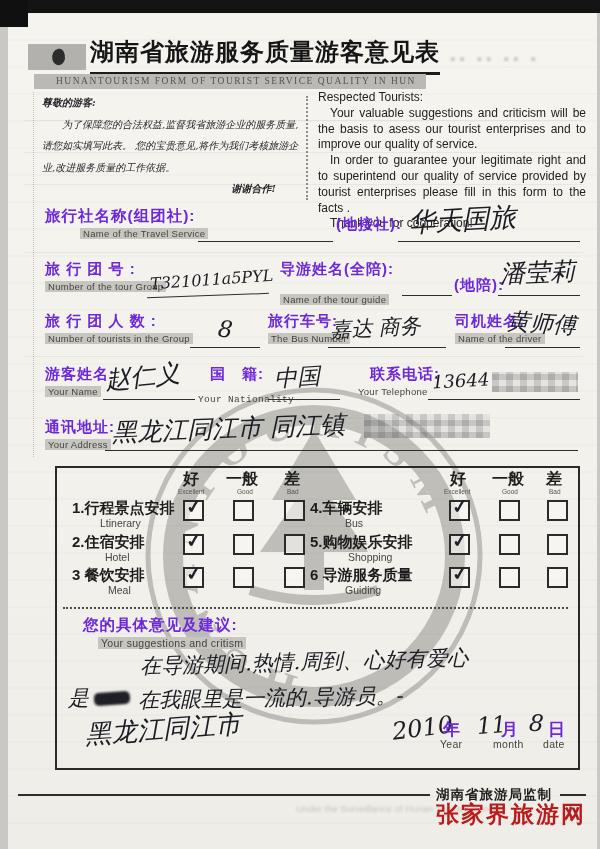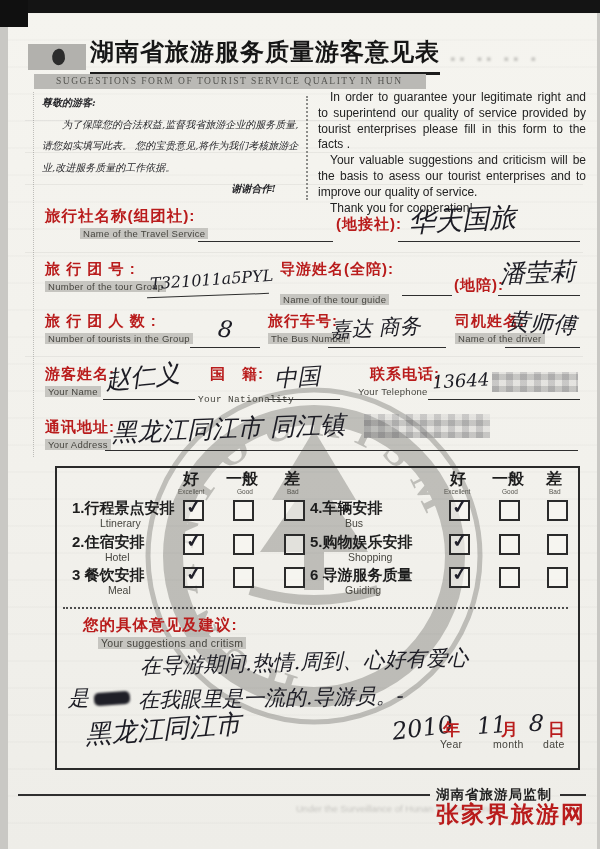--- a/index.html
+++ b/index.html
@@ -2,21 +2,21 @@
 <html><head>
 <meta charset="utf-8">
 <style>
   html,body{margin:0;padding:0;background:#b9b8b4;font-family:"Liberation Sans","DejaVu Sans",sans-serif;}
   .stage{position:relative;width:600px;height:849px;margin:0 auto;background:#c9c8c4;overflow:hidden;}
   .scan-topbar{position:absolute;left:0;top:0;width:600px;height:13px;background:#141414;}
   .scan-corner{position:absolute;left:0;top:0;width:28px;height:27px;background:#101010;}
   .paper{position:absolute;left:8px;top:12px;right:3px;bottom:0;background:linear-gradient(180deg,#f5f4ef 0%,#f2f1ec 55%,#eeede8 100%);}
   .paper:after{content:"";position:absolute;inset:0;background:repeating-linear-gradient(180deg,rgba(0,0,0,0.015) 0 2px,rgba(0,0,0,0) 2px 27px);pointer-events:none;}
   .abs{position:absolute;}
-  .zh-label{font-weight:bold;color:#b91c1c;font-size:15px;letter-spacing:1px;white-space:nowrap;}
+  .zh-label{font-weight:bold;color:#6d28d9;font-size:15px;letter-spacing:1px;white-space:nowrap;}
   .en-label{font-size:9.5px;color:#46453f;white-space:nowrap;letter-spacing:0.3px;}
   .gray-en{background:#c6c5c0;padding:0 3px;display:inline-block;}
   .rule{border-bottom:1.6px solid #2e2e2e;height:0;}
   .hw{font-family:"DejaVu Serif","Liberation Serif",serif;font-style:italic;color:#1c1c24;white-space:nowrap;}
   .faintline{height:1px;background:rgba(0,0,0,0.05);}
   .mosaic{background-image:repeating-linear-gradient(0deg,rgba(95,95,98,0.28) 0 6px,rgba(175,175,178,0.14) 6px 12px),repeating-linear-gradient(90deg,rgba(120,120,124,0.30) 0 7px,rgba(205,205,206,0.12) 7px 14px);filter:blur(0.4px);}
   .box{border:2px solid #2a2a2a;}
   .cb{position:absolute;width:17px;height:17px;border:2px solid #2b2b2b;background:rgba(250,249,244,0.6);}
   .cb .mark{position:absolute;left:1px;top:-7px;font-size:19px;font-weight:bold;color:#20202a;transform:rotate(-6deg);font-family:"DejaVu Serif",serif;}
   .scale-zh{font-weight:bold;font-size:16px;color:#1d1d1d;}
@@ -57,34 +57,35 @@
     <text font-family="Liberation Serif,serif" font-size="42" font-weight="bold" fill="#7e7e7b" letter-spacing="14">
       <textPath href="#ringpath" startOffset="2%">HUNANTOURISM</textPath>
     </text>
   </svg>
 
   <div class="abs" style="left:28px;top:44px;width:58px;height:26px;background:#b2b1ad;">
     <div class="abs" style="left:24px;top:5px;width:13px;height:16px;background:#2c2c2c;border-radius:60% 40% 55% 45%;transform:rotate(-12deg);"></div>
   </div>
   <div class="abs" style="left:90px;top:36px;font-size:24px;font-weight:bold;color:#161616;letter-spacing:1px;border-bottom:3px solid #1c1c1c;padding-bottom:4px;white-space:nowrap;">湖南省旅游服务质量游客意见表</div>
   <div class="abs" style="left:34px;top:74px;width:392px;height:15px;background:#bab9b5;">
-    <span style="display:block;padding-left:22px;font-family:'Liberation Serif',serif;font-size:9.5px;letter-spacing:1.5px;color:#545450;line-height:15px;white-space:nowrap;">SUGGESTIONS FORM OF TOURIST SERVICE QUALITY IN HUN</span>
+    <span style="display:block;padding-left:22px;font-family:'Liberation Serif',serif;font-size:9.5px;letter-spacing:1.5px;color:#545450;line-height:15px;white-space:nowrap;">HUNANTOURISM FORM OF TOURIST SERVICE QUALITY IN HUN</span>
   </div>
   <div class="abs bleed" style="left:450px;top:50px;font-size:15px;font-weight:bold;letter-spacing:4px;">▪▪ ▪▪ ▪▪ ▪</div>
 
   <div class="abs" style="left:42px;top:92px;width:262px;font-family:'DejaVu Serif',serif;font-style:italic;font-size:10px;line-height:21.5px;color:#26262a;">
     <div style="font-weight:bold;">尊敬的游客:</div>
     <div style="text-indent:2em;">为了保障您的合法权益,监督我省旅游企业的服务质量,请您如实填写此表。 您的宝贵意见,将作为我们考核旅游企业,改进服务质量的工作依据。</div>
     <div style="text-align:right;padding-right:28px;font-weight:bold;">谢谢合作!</div>
   </div>
   <div class="abs" style="left:306px;top:96px;height:104px;border-left:2px dotted #8d8d8a;"></div>
 
   <div class="abs" style="left:318px;top:90px;width:268px;font-size:12px;line-height:15.8px;color:#222;">
+    <div>Respected Tourists:</div>
+    <div style="text-indent:1em;text-align:justify;">Your valuable suggestions and criticism will be the basis to asess our tourist enterprises and to improve our quality of service.</div>
     <div style="text-indent:1em;text-align:justify;">In order to guarantee your legitimate right and to superintend our quality of service provided by tourist enterprises please fill in this form to the facts .</div>
-    <div style="text-indent:1em;text-align:justify;">Your valuable suggestions and criticism will be the basis to asess our tourist enterprises and to improve our quality of service.</div>
     <div style="text-indent:1em;">Thank you for cooperation!</div>
   </div>
 
   <div class="abs zh-label" style="left:45px;top:206px;font-size:15.5px;">旅行社名称(组团社):</div>
   <div class="abs en-label gray-en" style="left:45px;top:228px;margin-left:35px;">Name of the Travel Service</div>
   <div class="abs rule" style="left:198px;top:241px;width:135px;"></div>
   <div class="abs zh-label" style="left:336px;top:215px;">(地接社):</div>
   <div class="abs rule" style="left:398px;top:241px;width:182px;"></div>
   <div class="abs hw" style="left:408px;top:202px;font-size:27px;transform:rotate(-3deg);">华天国旅</div>
 

